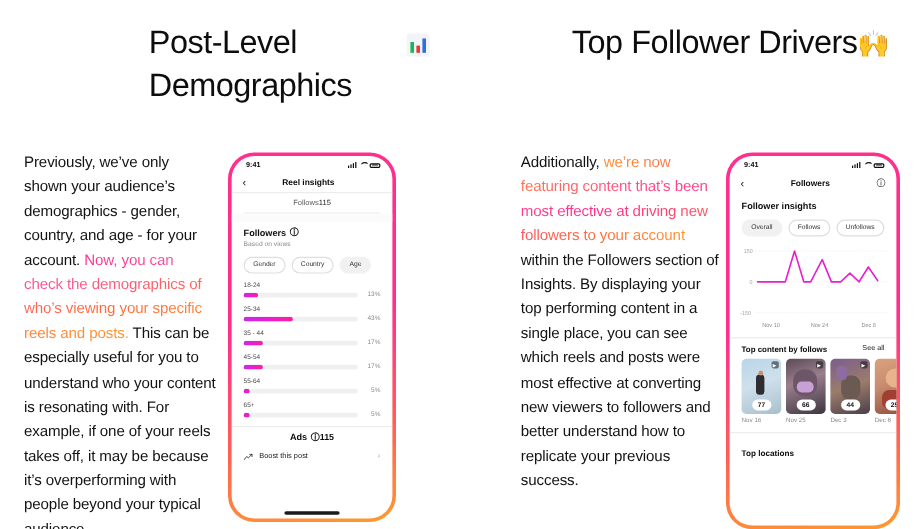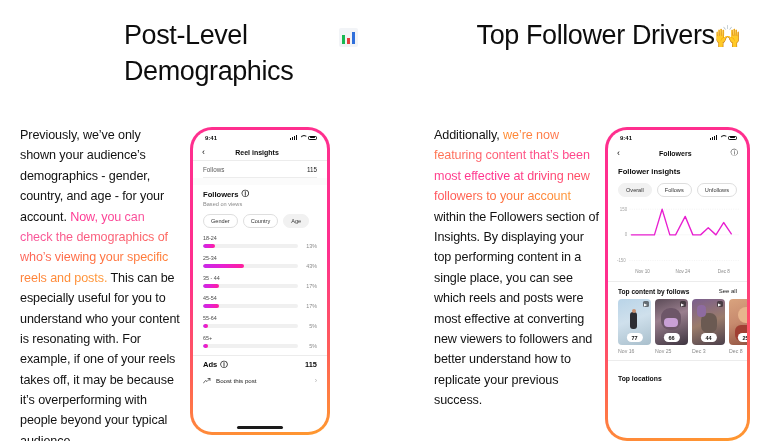--- a/index.html
+++ b/index.html
@@ -76,21 +76,21 @@
   .navbar {
     height: 16px; display: flex; align-items: center; padding: 0 9px;
     border-bottom: 0.7px solid #ececec; position: relative;
   }
   .nav-title { flex: 1; text-align: center; font-size: 7px; font-weight: 700; color: #0b0b0b; }
   .chev-back { font-size: 9px; color: #0b0b0b; line-height: 1; }
   .icon-info { font-size: 7.5px; color: #0b0b0b; line-height: 1; }
 
   
   .row {
-    display: flex; align-items: center; justify-content: space-between;
+    display: flex; align-items: center; justify-content: center;
     padding: 0 10px; height: 16px;
   }
   .row-label { font-size: 6.3px; color: #5a5a5a; }
   .row-value { font-size: 6.3px; color: #1a1a1a; font-weight: 400; }
   .divider { height: 0.7px; background: #ececec; margin: 0 10px; }
   .divider-full { height: 0.7px; background: #ececec; }
   .spacer-band { height: 7px; background: #fbfbfb; }
 
   .sec-title {
     font-size: 7.6px; font-weight: 700; color: #0b0b0b;

